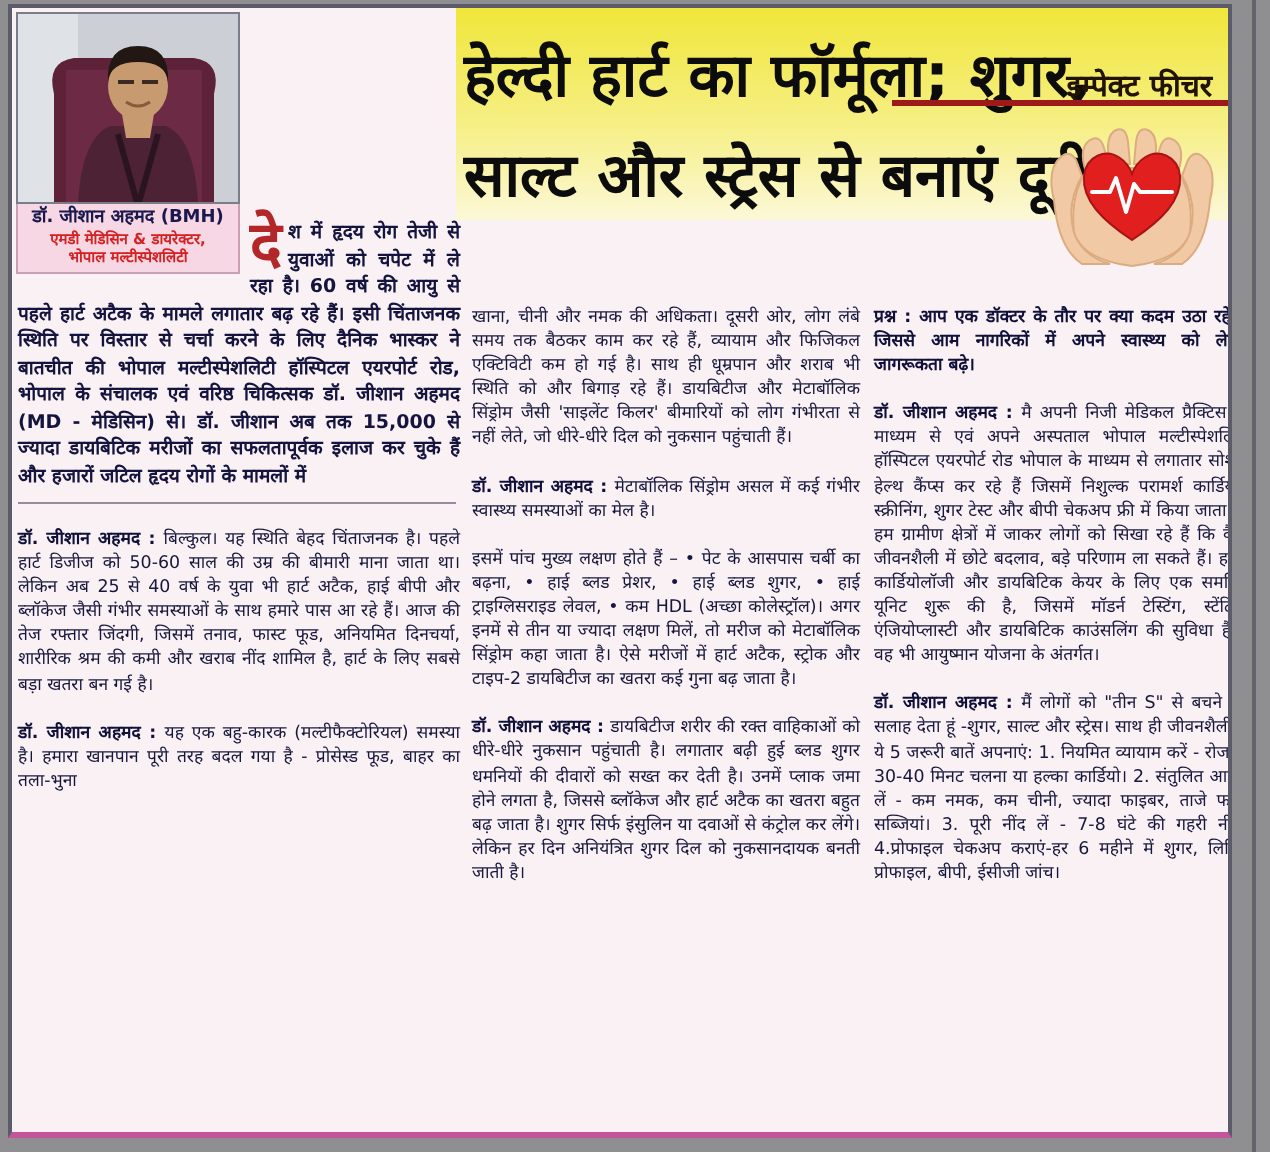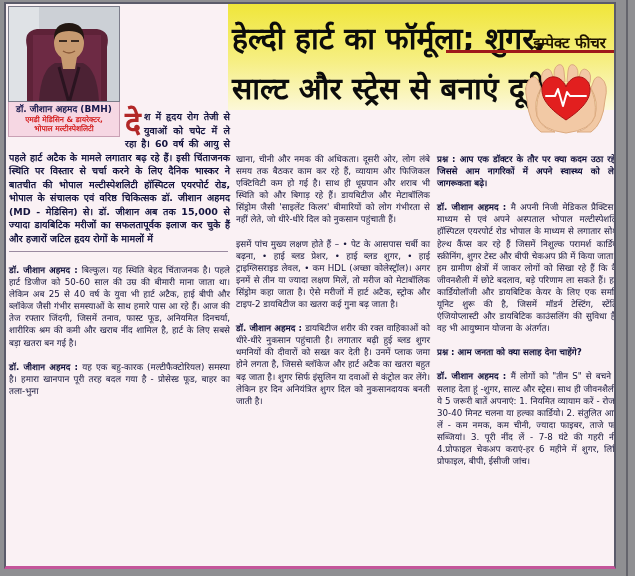--- a/index.html
+++ b/index.html
@@ -112,24 +112,24 @@
     </p>
     <div class="intro-rule"></div>
     <div>
         <p class="para answer"><b>डॉ. जीशान अहमद : </b>बिल्कुल। यह स्थिति बेहद चिंताजनक है। पहले हार्ट डिजीज को 50-60 साल की उम्र की बीमारी माना जाता था। लेकिन अब 25 से 40 वर्ष के युवा भी हार्ट अटैक, हाई बीपी और ब्लॉकेज जैसी गंभीर समस्याओं के साथ हमारे पास आ रहे हैं। आज की तेज रफ्तार जिंदगी, जिसमें तनाव, फास्ट फूड, अनियमित दिनचर्या, शारीरिक श्रम की कमी और खराब नींद शामिल है, हार्ट के लिए सबसे बड़ा खतरा बन गई है।</p>
         <p class="para answer"><b>डॉ. जीशान अहमद : </b>यह एक बहु-कारक (मल्टीफैक्टोरियल) समस्या है। हमारा खानपान पूरी तरह बदल गया है - प्रोसेस्ड फूड, बाहर का तला-भुना</p>
       </div>
   </div>
 
   <div class="midcol">
       <p class="para body">खाना, चीनी और नमक की अधिकता। दूसरी ओर, लोग लंबे समय तक बैठकर काम कर रहे हैं, व्यायाम और फिजिकल एक्टिविटी कम हो गई है। साथ ही धूम्रपान और शराब भी स्थिति को और बिगाड़ रहे हैं। डायबिटीज और मेटाबॉलिक सिंड्रोम जैसी 'साइलेंट किलर' बीमारियों को लोग गंभीरता से नहीं लेते, जो धीरे-धीरे दिल को नुकसान पहुंचाती हैं।</p>
+      <p class="para answer"><b>डॉ. जीशान अहमद : </b>मेटाबॉलिक सिंड्रोम असल में कई गंभीर स्वास्थ्य समस्याओं का मेल है।</p>
       <p class="para body">इसमें पांच मुख्य लक्षण होते हैं – • पेट के आसपास चर्बी का बढ़ना, • हाई ब्लड प्रेशर, • हाई ब्लड शुगर, • हाई ट्राइग्लिसराइड लेवल, • कम HDL (अच्छा कोलेस्ट्रॉल)। अगर इनमें से तीन या ज्यादा लक्षण मिलें, तो मरीज को मेटाबॉलिक सिंड्रोम कहा जाता है। ऐसे मरीजों में हार्ट अटैक, स्ट्रोक और टाइप-2 डायबिटीज का खतरा कई गुना बढ़ जाता है।</p>
       <p class="para answer"><b>डॉ. जीशान अहमद : </b>डायबिटीज शरीर की रक्त वाहिकाओं को धीरे-धीरे नुकसान पहुंचाती है। लगातार बढ़ी हुई ब्लड शुगर धमनियों की दीवारों को सख्त कर देती है। उनमें प्लाक जमा होने लगता है, जिससे ब्लॉकेज और हार्ट अटैक का खतरा बहुत बढ़ जाता है। शुगर सिर्फ इंसुलिन या दवाओं से कंट्रोल कर लेंगे। लेकिन हर दिन अनियंत्रित शुगर दिल को नुकसानदायक बनती जाती है।</p>
     </div>
 
   <div class="rightcol">
       <p class="para question">प्रश्न : आप एक डॉक्टर के तौर पर क्या कदम उठा रहे हैं जिससे आम नागरिकों में अपने स्वास्थ्य को लेकर जागरूकता बढ़े।</p>
       <p class="para answer"><b>डॉ. जीशान अहमद : </b>मै अपनी निजी मेडिकल प्रैक्टिस के माध्यम से एवं अपने अस्पताल भोपाल मल्टीस्पेशलिटी हॉस्पिटल एयरपोर्ट रोड भोपाल के माध्यम से लगातार सोशल हेल्थ कैंप्स कर रहे हैं जिसमें निशुल्क परामर्श कार्डियक स्क्रीनिंग, शुगर टेस्ट और बीपी चेकअप फ्री में किया जाता है। हम ग्रामीण क्षेत्रों में जाकर लोगों को सिखा रहे हैं कि कैसे जीवनशैली में छोटे बदलाव, बड़े परिणाम ला सकते हैं। हमने कार्डियोलॉजी और डायबिटिक केयर के लिए एक समर्पित यूनिट शुरू की है, जिसमें मॉडर्न टेस्टिंग, स्टेंटिंग, एंजियोप्लास्टी और डायबिटिक काउंसलिंग की सुविधा है – वह भी आयुष्मान योजना के अंतर्गत।</p>
-      <p class="para question">प्रश्न : आम जनता को क्या सलाह देना चाहेंगे?</p>
       <p class="para answer"><b>डॉ. जीशान अहमद : </b>मैं लोगों को "तीन S" से बचने की सलाह देता हूं -शुगर, साल्ट और स्ट्रेस। साथ ही जीवनशैली में ये 5 जरूरी बातें अपनाएं: 1. नियमित व्यायाम करें - रोजाना 30-40 मिनट चलना या हल्का कार्डियो। 2. संतुलित आहार लें - कम नमक, कम चीनी, ज्यादा फाइबर, ताजे फल-सब्जियां। 3. पूरी नींद लें - 7-8 घंटे की गहरी नींद। 4.प्रोफाइल चेकअप कराएं-हर 6 महीने में शुगर, लिपिड प्रोफाइल, बीपी, ईसीजी जांच।</p>
     </div>
 
 </div>
 
 </body></html>

